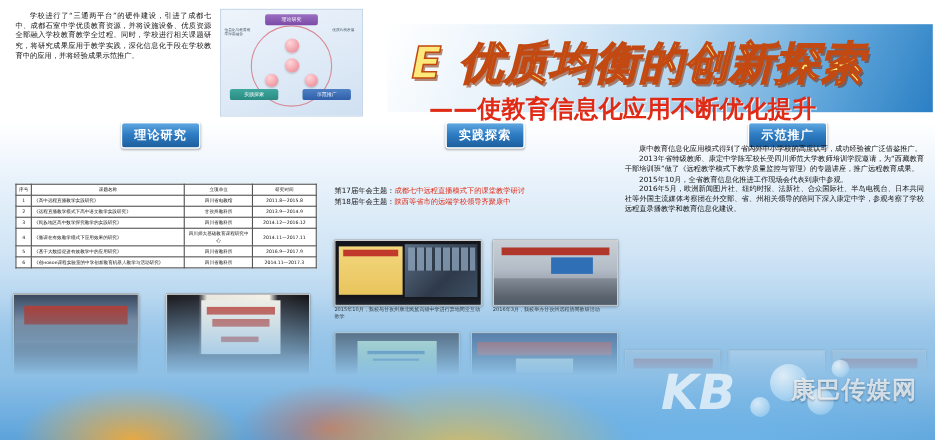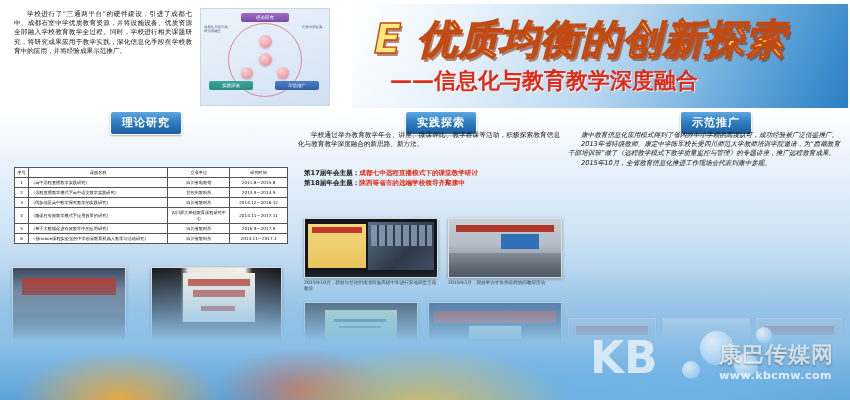--- a/index.html
+++ b/index.html
@@ -32,21 +32,21 @@
   }
   .bubbles {
     position:absolute; right:60px; bottom:2px; width:220px; height:95px;
     pointer-events:none; opacity:.7;
   }
   .bub { position:absolute; border-radius:50%;
          background: radial-gradient(circle at 35% 32%, #ffffff, #bfe0f6 55%, #7fc0ea 100%); }
 
   
   .header {
-    position:absolute; left:352px; top:4px; width:496px; height:104px;
+    position:absolute; left:352px; top:22px; width:496px; height:80px;
     background: linear-gradient(115deg,#ffffff 0%, #e9f3fb 22%, #b8d8f0 52%, #5fa5da 80%, #2a7fc4 100%);
   }
   .header-title {
     position:absolute; left:22px; top:8px;
     font-family:"DejaVu Sans","Liberation Sans",sans-serif;
     font-size:40px; font-weight:bold; font-style:italic;
     letter-spacing:1px;
     color:#ffe97a;
     -webkit-text-stroke:1.4px #c24a12;
     text-shadow: 2px 3px 0 rgba(130,45,10,.55);
@@ -108,21 +108,21 @@
     font-size:4.2px; color:#111; background:#fff;
   }
   .rtable th, .rtable td {
     border:0.6px solid #555; padding:1.5px 2px; line-height:6px; height:8px;
   }
   .rtable th { font-weight:normal; text-align:center; }
   .rtable td.c { text-align:center; }
   .rtable td.n { text-align:center; width:12px; }
 
   
-  .meet { font-size:6.6px; line-height:10px; color:#111; font-weight:bold; }
+  .meet { font-size:6.6px; line-height:10px; color:#111; font-weight:normal; }
   .meet .hl { color:#e02a16; }
 
   
   .photo {
     position:absolute; overflow:hidden;
     border:1px solid rgba(255,255,255,.85);
     box-shadow:0 1px 3px rgba(0,0,0,.35);
     background:#333;
   }
   .cap {
@@ -201,33 +201,33 @@
     position:absolute; right:6px; bottom:16px;
     font-size:22px; font-weight:bold; color:rgba(255,255,255,.72);
     text-shadow:0 1px 2px rgba(0,0,0,.35); letter-spacing:1px; white-space:nowrap;
   }
   .wm-url {
     position:absolute; right:8px; bottom:4px;
     font-size:11px; font-weight:bold; color:rgba(255,255,255,.78);
     letter-spacing:.5px; white-space:nowrap;
   }
   .wm-mark {
-    position:absolute; left:0; bottom:8px;
-    font-size:44px; font-weight:bold; 
+    position:absolute; left:11px; bottom:8px;
+    font-size:44px; font-weight:bold; font-style:italic;
     color:rgba(255,255,255,.68); line-height:40px;
   }
 </style>
 </head>
 <body>
 
 <div class="page">
 
   <div class="header">
     <div class="header-title">E 优质均衡的创新探索</div>
-    <div class="header-sub">——信息化与教育教学深度融合</div>
+    <div class="header-sub">——使教育信息化应用不断优化提升</div>
   </div>
 
   <div class="diagram">
     <div class="d-ring"></div>
     <div class="d-node" style="left:58px;top:26px;width:13px;height:13px;"></div>
     <div class="d-node" style="left:58px;top:44px;width:13px;height:13px;"></div>
     <div class="d-node" style="left:40px;top:58px;width:12px;height:12px;"></div>
     <div class="d-node" style="left:76px;top:58px;width:12px;height:12px;"></div>
     <div class="d-box top">理论研究</div>
     <div class="d-box left">实践探索</div>
@@ -305,21 +305,20 @@
         <div class="t2"></div>
         <div class="t3"></div>
         <div class="aud"></div>
       </div>
   </div>
   <div class="cap" style="left:151px;top:351px;width:131px;">网课教学研讨会</div>
 
   <div class="tag" style="left:405px;top:111px;">实践探索</div>
 
   <div class="col-text" style="left:298px;top:131px;width:262px;">
-    <p>学校通过举办教育教学年会、讲座、微课评比、教学赛课等活动，积极探索教育信息化与教育教学深度融合的新思路、新方法。</p>
   </div>
 
   <div style="position:absolute;left:304px;top:168px;width:258px;">
     <div class="meet">
       <span>第17届年会主题：</span><span class="hl">成都七中远程直播模式下的课堂教学研讨</span>
     </div>
     <div class="meet">
       <span>第18届年会主题：</span><span class="hl">陕西等省市的远端学校领导齐聚康中</span>
     </div>
   </div>
@@ -357,24 +356,25 @@
     <div class="pa6">
         <div class="ban"></div>
         <div class="scr"></div>
         <div class="crowd"></div>
       </div>
   </div>
   <div class="cap" style="left:428px;top:366px;width:134px;text-align:left;font-weight:normal;">教育信息化主题的全校教师赛课活动</div>
 
   <div class="tag" style="left:680px;top:111px;">示范推广</div>
 
-  <div class="col-text" style="left:568px;top:131px;width:272px;font-style:italic;">
+  <div class="col-text" style="left:568px;top:131px;width:272px;">
     <p>康中教育信息化应用模式得到了省内外中小学校的高度认可，成功经验被广泛借鉴推广。</p>
     <p>2013年省特级教师、康定中学陈军校长受四川师范大学教师培训学院邀请，为“西藏教育干部培训班”做了《远程教学模式下教学质量监控与管理》的专题讲座，推广远程教育成果。</p>
     <p>2015年10月，全省教育信息化推进工作现场会代表到康中参观。</p>
+    <p>2016年5月，欧洲新闻图片社、纽约时报、法新社、合众国际社、半岛电视台、日本共同社等外国主流媒体考察团在外交部、省、州相关领导的陪同下深入康定中学，参观考察了学校远程直录播教学和教育信息化建设。</p>
   </div>
 
   <div class="photo" style="left:568px;top:318px;width:88px;height:60px;">
     <div class="pa7">
         <div class="ban"></div>
         <div class="p"></div>
       </div>
   </div>
   <div class="cap" style="left:568px;top:379px;width:88px;font-weight:normal;">远端学校校长论坛</div>
 
@@ -398,16 +398,15 @@
   <div class="bubbles">
     <div class="bub" style="left:130px;top:28px;width:34px;height:34px;"></div>
     <div class="bub" style="left:164px;top:50px;width:24px;height:24px;"></div>
     <div class="bub" style="left:112px;top:58px;width:18px;height:18px;"></div>
     <div class="bub" style="left:186px;top:24px;width:16px;height:16px;"></div>
   </div>
 
   <div class="wm">
     <div class="wm-mark">KB</div>
     <div class="wm-text">康巴传媒网</div>
-    <div class="wm-url">www.kbcmw.com</div>
   </div>
 
 </div>
 
 </body></html>

